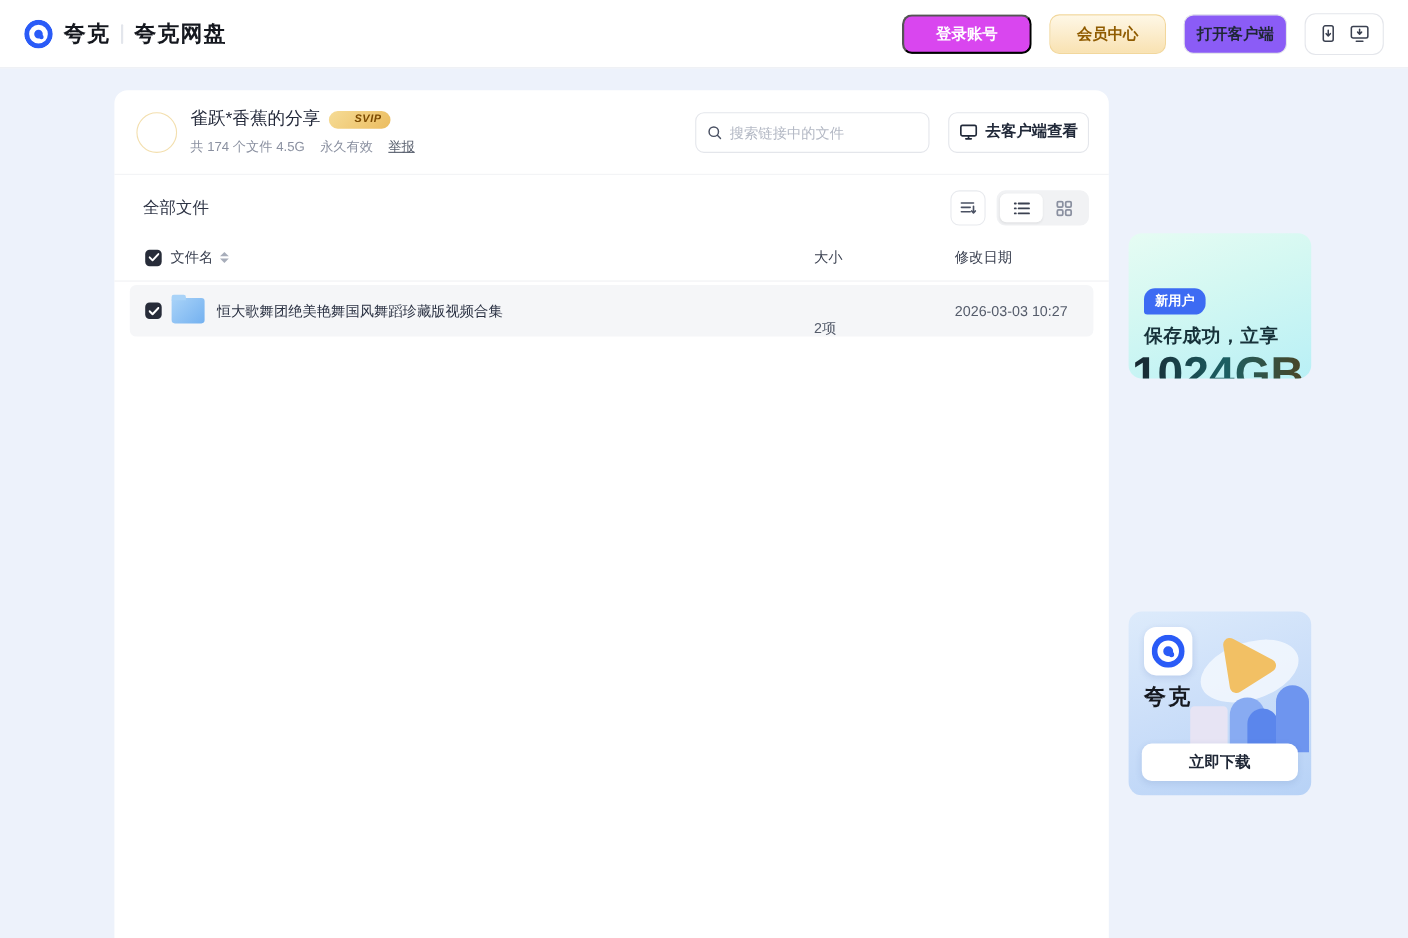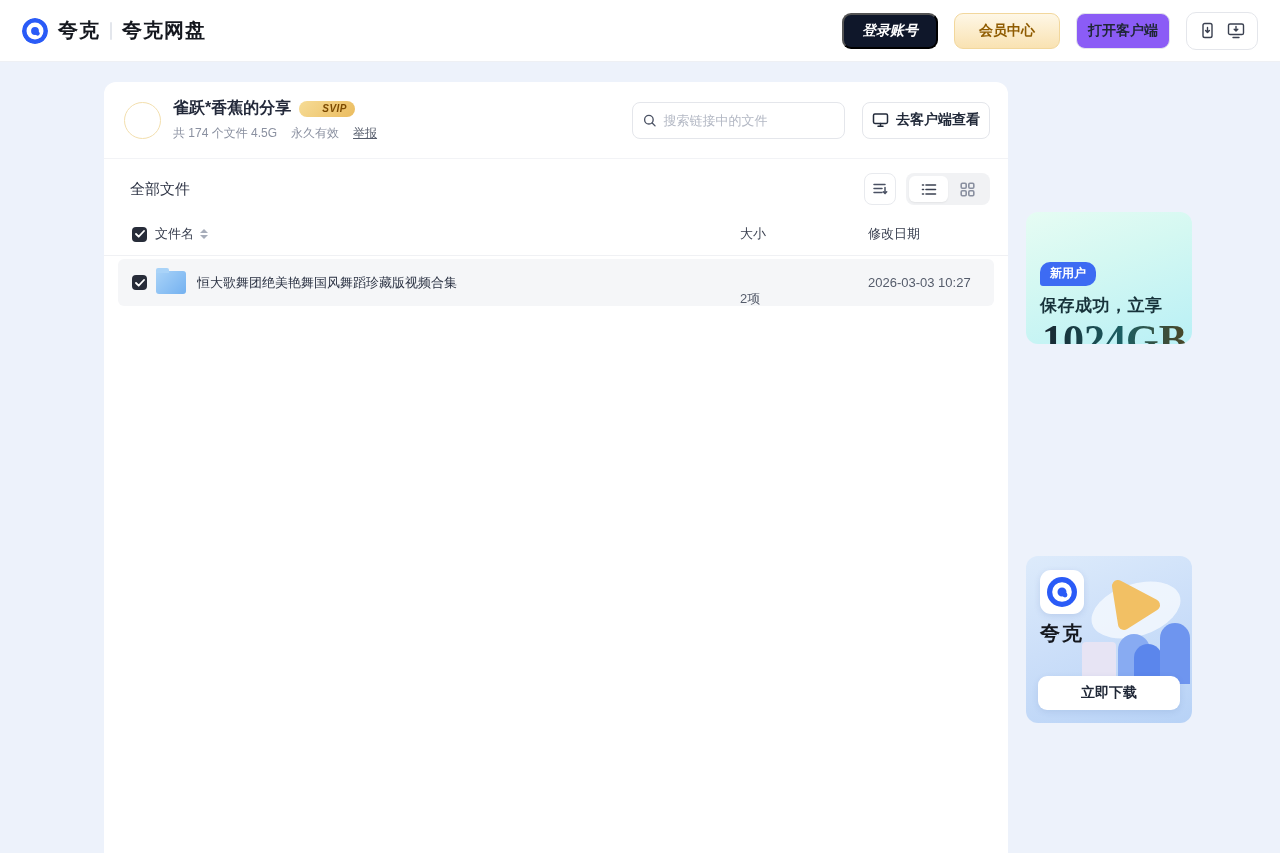--- a/index.html
+++ b/index.html
@@ -17,21 +17,21 @@
     padding:0 22px;
   }
   .brand { display:flex; align-items:center; gap:10px; }
   .logo-badge { width:26px; height:26px; border-radius:50%; display:block; }
   .brand-name { font-size:20px; font-weight:700; color:#15181F; letter-spacing:1px; }
   .brand-divider { width:2px; height:18px; background:#E3E6EC; border-radius:1px; }
 
   .top-actions { display:flex; align-items:center; gap:16px; }
   .btn { height:36px; border-radius:9px; font-size:14px; font-weight:700;
          display:flex; align-items:center; justify-content:center; cursor:pointer; }
-  .btn-login { width:96px; background:#0f172a; color:#FFFFFF;font-style:italic; }
+  .btn-login { width:118px; background:#d946ef; color:#FFFFFF; }
   .btn-vip { width:106px; background:linear-gradient(180deg,#FEF7E6,#F9E2B2);
              border:1px solid #F2D79C; color:#8F5B00; }
   .btn-client { width:94px; background:#8b5cf6; border:1px solid #E4E6EB; color:#1F2736; }
   .dl-group { width:72px; height:38px; border:1px solid #E4E6EB; border-radius:10px;
               background:#FFFFFF; display:flex; align-items:center; justify-content:space-evenly; }
   .dl-group .ic { display:flex; cursor:pointer; }
 
   
   .layout { display:flex; gap:18px; padding:20px 88px 0 104px; height:791px; }
 
@@ -39,21 +39,21 @@
     width:904px; flex:0 0 904px; background:#FFFFFF; border-radius:12px 12px 0 0;
     height:100%; display:flex; flex-direction:column;
   }
 
   
   .share-header { display:flex; align-items:center; padding:16px 18px 16px 20px; }
   .avatar { width:37px; height:37px; border-radius:50%; background:#FFFFFF;
             border:1.5px solid #F3DFAE; flex:0 0 auto; }
   .share-info { margin-left:12px; min-width:0; }
   .share-title-row { display:flex; align-items:center; gap:8px; }
-  .share-title { font-size:16px; font-weight:700; color:#23293A; }
+  .share-title { font-size:16px; font-weight:400; color:#23293A; }
   .svip-badge {
     background:linear-gradient(135deg,#F6DC96,#EBBC5F);
     color:#7C4A00; font-size:10px; font-weight:800; font-style:italic;
     padding:2px 8px 3px 23px; border-radius:9px; letter-spacing:.5px;
   }
   .share-meta { margin-top:6px; font-size:12px; color:#8A90A0; display:flex; gap:14px; align-items:center; }
   .report-link { color:#555C6B; text-decoration:underline; cursor:pointer; }
 
   .share-header-right { margin-left:auto; display:flex; align-items:center; gap:17px; }
   .search-box {
@@ -112,24 +112,24 @@
   .side-col { width:166px; flex:0 0 166px; display:flex; flex-direction:column;justify-content:center; }
   .promo-card {
     height:132px; border-radius:12px; overflow:hidden; position:relative;
     background:linear-gradient(160deg,#E6FCF3 0%,#D4F8F2 40%,#B9F0F6 100%);
     padding:50px 14px 0 14px; cursor:pointer;
   }
   .new-user-badge { display:inline-block; background:#3D6BF3; color:#FFF;
                     font-size:12px; font-weight:700; padding:3px 10px 4px;
                     border-radius:10px 10px 10px 3px; }
   .promo-line1 { margin-top:8px; font-size:17px; font-weight:700; color:#17323A; letter-spacing:.5px; }
-  .promo-line2 { position:absolute; left:16px; top:104px; font-size:42px; font-weight:800;
+  .promo-line2 { position:absolute; left:3px; top:104px; font-size:42px; font-weight:800;
                  letter-spacing:0;
                  background:linear-gradient(90deg,#17242E 0%,#1C5F63 55%,#4A4526 100%);
-                 -webkit-background-clip:text; background-clip:text; color:transparent;font-family:Liberation Serif, serif; }
+                 -webkit-background-clip:text; background-clip:text; color:transparent; }
 
   .download-card {
     margin-top:212px; height:167px; border-radius:12px; position:relative; overflow:hidden;
     background:linear-gradient(160deg,#DDEBFB 0%,#CCDFF9 45%,#B7D2F6 100%);
     padding:14px; cursor:pointer;
   }
   .dc-logo-tile { width:44px; height:44px; background:#FFFFFF; border-radius:11px;
                   display:flex; align-items:center; justify-content:center;
                   box-shadow:0 2px 6px rgba(60,90,160,.15); }
   .dc-app-name { margin-top:6px; font-size:20px; font-weight:800; color:#15181F; letter-spacing:2px; }

